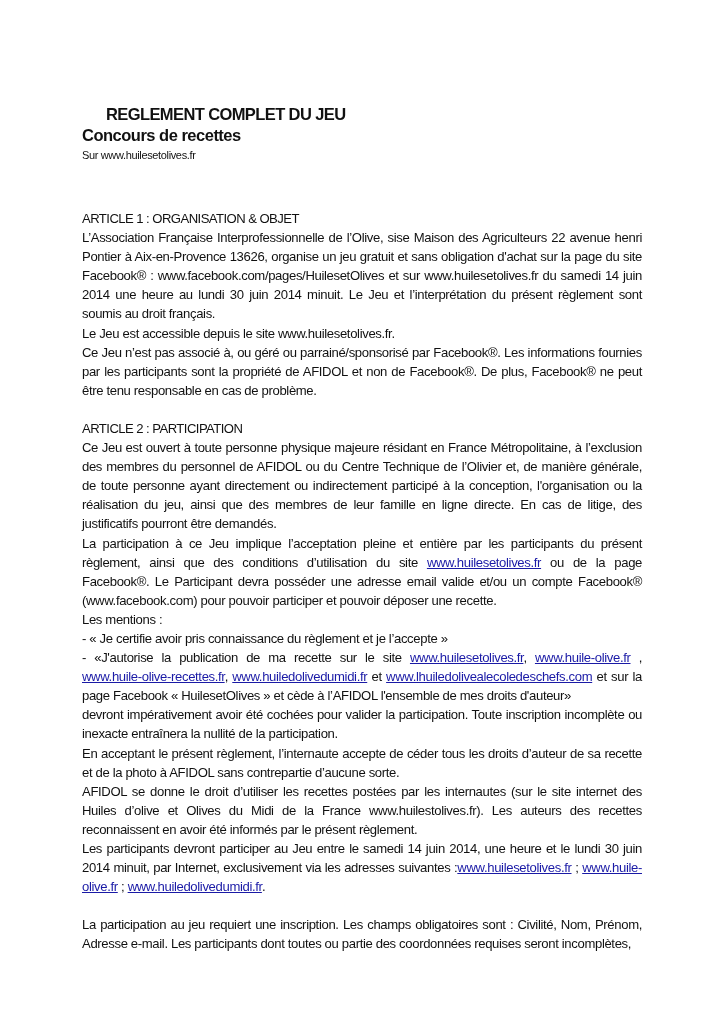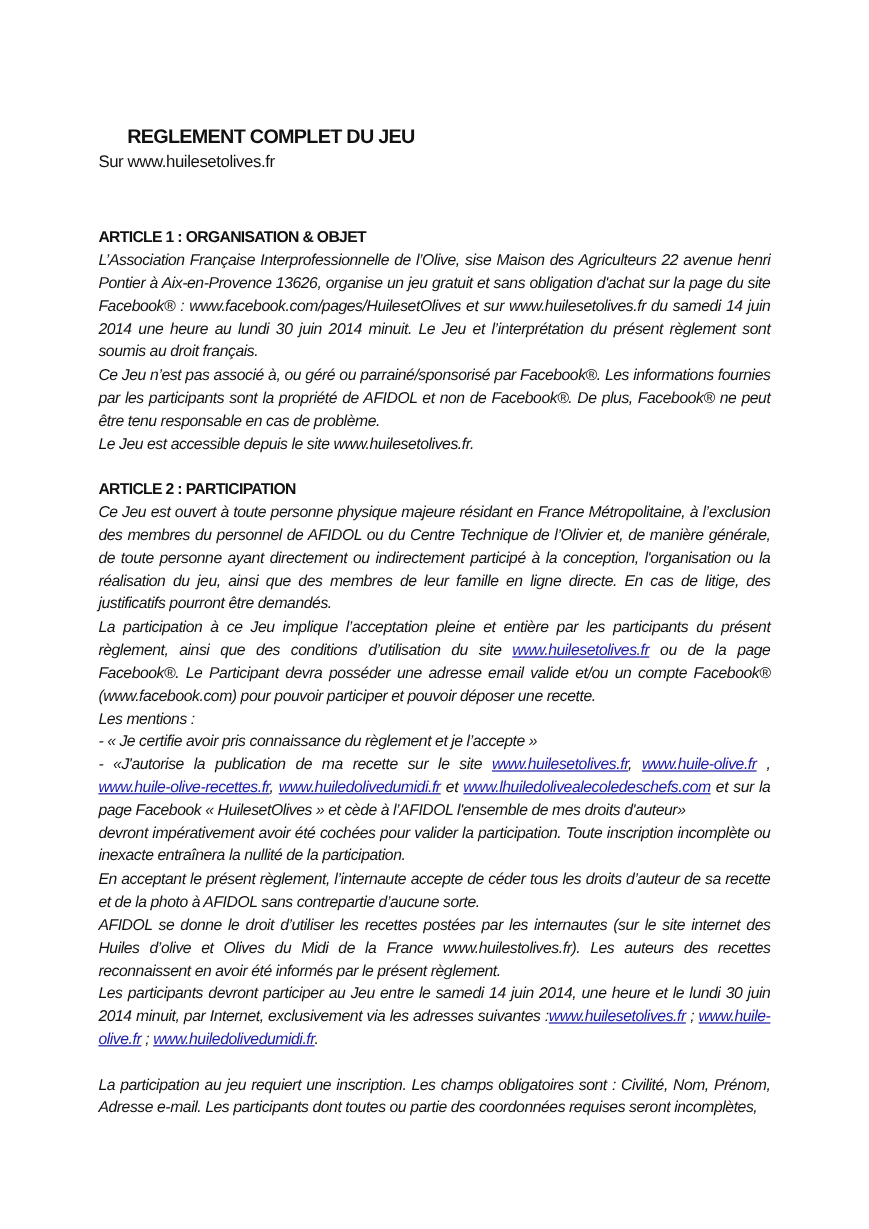--- a/index.html
+++ b/index.html
@@ -4,38 +4,39 @@
   <style>
     html, body { margin: 0; padding: 0; background: #ffffff; }
     body { width: 724px; height: 1024px; overflow: hidden; position: relative; }
     .page {
       position: absolute; left: 82px; top: 104px; width: 560px;
       font-family: "Liberation Sans", sans-serif; color: #111111;
       font-size: 13.1px; line-height: 19.1px; letter-spacing: -0.35px;
     }
     .title { font-weight: bold; font-size: 16.5px; line-height: 21px; letter-spacing: -0.6px; margin-left: 24px; }
     .subtitle { font-weight: bold; font-size: 16.5px; line-height: 21px; letter-spacing: -0.5px; }
-    .site { font-size: 14px; line-height: 19px; margin-bottom: 44px; }
-    .art-head { font-weight: bold; letter-spacing: -0.55px; }
-    p { margin: 0; text-align: justify; font-style: italic; }
+    .site { font-size: 11px; line-height: 19px; margin-bottom: 44px; }
+    .art-head { font-weight: normal; letter-spacing: -0.55px; }
+    p { margin: 0; text-align: justify; }
     .gap { height: 19px; }
     a { color: #1a1aa6; text-decoration: underline; }
   </style>
 </head>
 <body>
 
 <div class="page">
   <div class="title">REGLEMENT COMPLET DU JEU</div>
+  <div class="subtitle">Concours de recettes</div>
   <div class="site">Sur www.huilesetolives.fr</div>
 
   <div>
     <div class="art-head">ARTICLE 1 : ORGANISATION &amp; OBJET</div>
     <p>L’Association Française Interprofessionnelle de l’Olive, sise Maison des Agriculteurs 22 avenue henri Pontier à Aix-en-Provence 13626, organise un jeu gratuit et sans obligation d'achat sur la page du site Facebook® : www.facebook.com/pages/HuilesetOlives et sur www.huilesetolives.fr du samedi 14 juin 2014  une heure au lundi 30 juin 2014 minuit. Le Jeu et l’interprétation du présent règlement sont soumis au droit français.</p>
+    <p>Le Jeu est accessible depuis le site www.huilesetolives.fr.</p>
     <p>Ce Jeu n’est pas associé à, ou géré ou parrainé/sponsorisé par Facebook®. Les informations fournies par les participants sont la propriété de AFIDOL et non de Facebook®. De plus, Facebook® ne peut être tenu responsable en cas de problème.</p>
-    <p>Le Jeu est accessible depuis le site www.huilesetolives.fr.</p>
   </div>
 
   <div class="gap"></div>
 
   <div>
     <div class="art-head">ARTICLE 2 : PARTICIPATION</div>
     <p>Ce Jeu est ouvert à toute personne physique majeure résidant en France Métropolitaine, à l’exclusion des membres du personnel de AFIDOL ou du Centre Technique de l’Olivier et, de manière générale, de toute personne ayant directement ou indirectement participé à la conception, l'organisation ou la réalisation du jeu, ainsi que des membres de leur famille en ligne directe. En cas de litige, des justificatifs pourront être demandés.</p>
     <p><span>La participation à ce Jeu implique l’acceptation pleine et entière par les participants du présent règlement, ainsi que des conditions d’utilisation du site </span><a style="color: rgb(26, 26, 166);">www.huilesetolives.fr</a><span> ou de la page Facebook®. Le Participant devra posséder une adresse email valide et/ou un compte Facebook® (www.facebook.com) pour pouvoir participer et pouvoir déposer une recette.</span></p>
     <p>Les mentions :</p>
     <p>- « Je certifie avoir pris connaissance du règlement et je l’accepte »</p>

